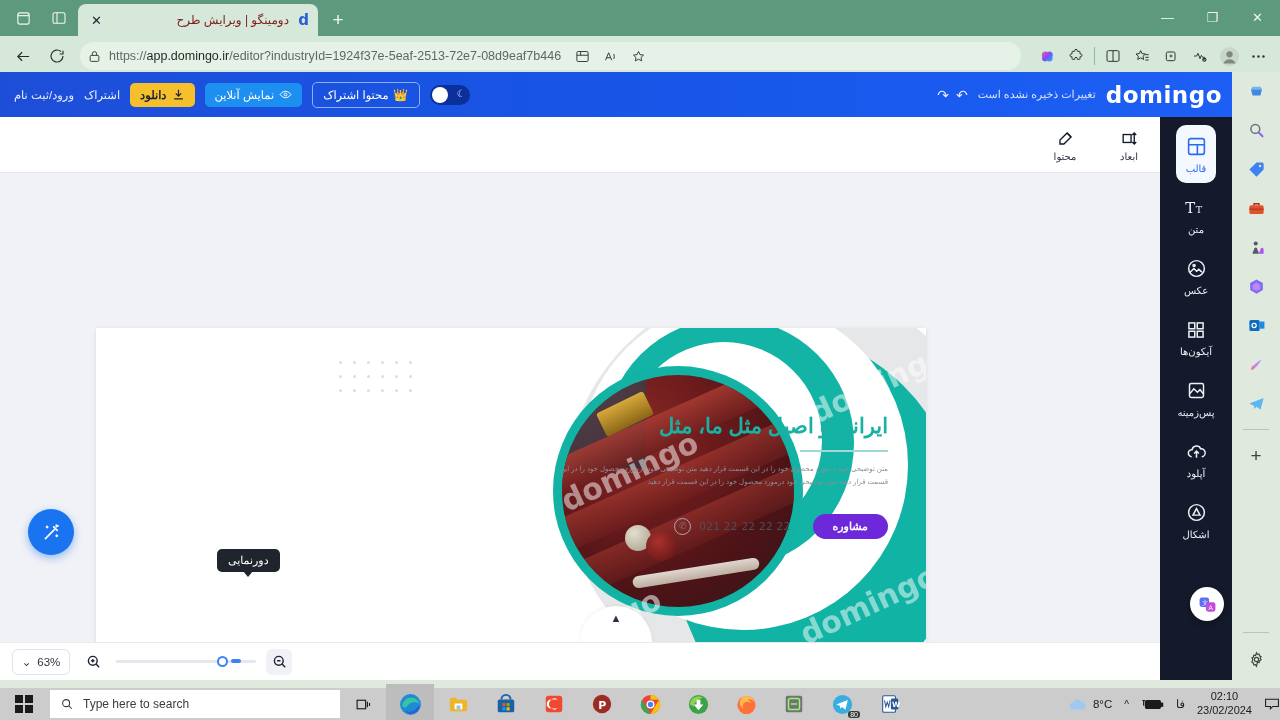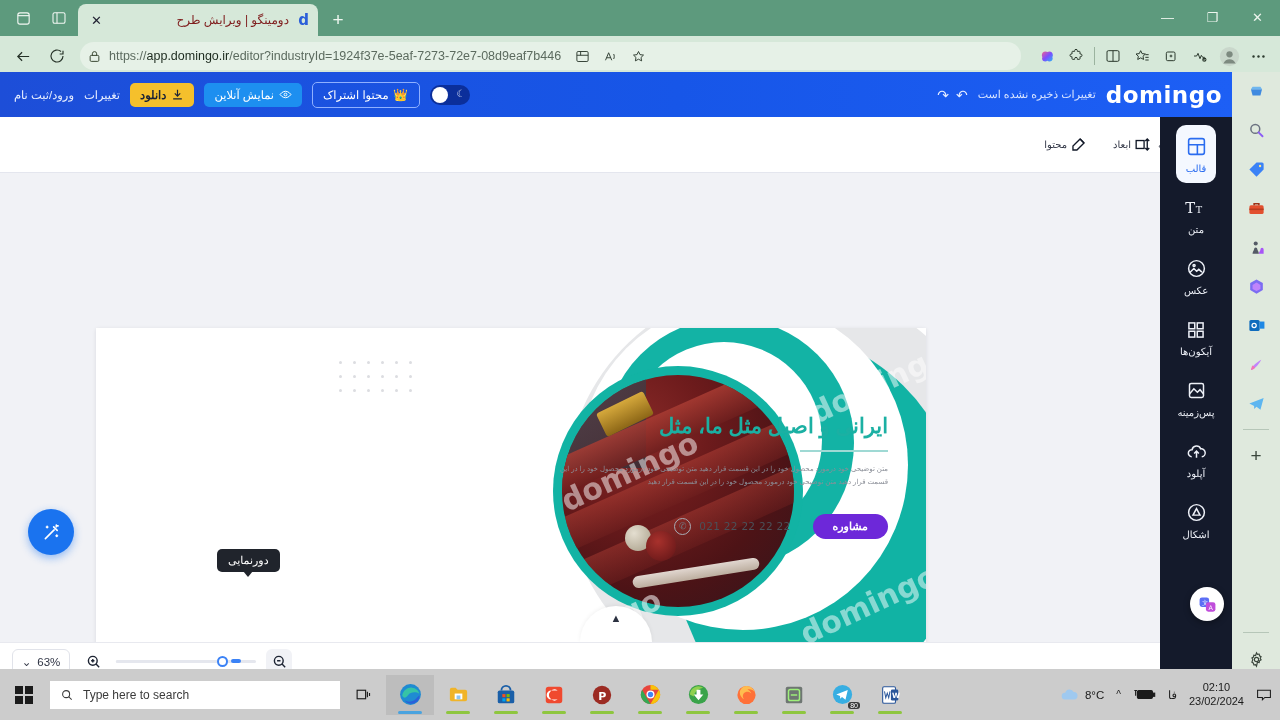--- a/index.html
+++ b/index.html
@@ -72,21 +72,21 @@
   .theme-toggle .moon { position: absolute; top: 3px; right: 4px; font-size: 10px; color: #e9eefc; }
   .btn { border-radius: 5px; font-size: 11.5px; display: flex; align-items: center; gap: 5px;
     padding: 5px 10px; white-space: nowrap; }
   .btn-outline { border: 1px solid #8fb0ff; color: #fff; }
   .btn-preview { background: #1d8ff0; color: #fff; }
   .btn-download { background: #f5c02c; color: #1a2236; font-weight: 700; }
   .link-plain { font-size: 11.5px; color: #eaf0ff; }
 
   .toolbar2 { height: 56px; background: #fff; display: flex; align-items: center; gap: 18px;
     padding: 0 16px; direction: rtl; border-bottom: 1px solid #e4e6ee; }
-  .t2 { display: flex; flex-direction: row; align-items: center; gap: 2px; width: 46px; }
+  .t2 { display: flex; flex-direction: column; align-items: center; gap: 2px; width: 46px; }
   .t2 .gl { height: 22px; display: flex; align-items: center; justify-content: center; color: #111827; }
   .t2 .lb { font-size: 10px; color: #303545; }
 
   .canvas-area { position: absolute; left: 0; right: 72px; top: 101px; bottom: 38px; background: #f1f2f6; }
   .artboard { position: absolute; left: 96px; top: 155px; width: 830px; height: 320px; background: #fff;
     overflow: hidden; box-shadow: 0 1px 4px rgba(16,24,40,.1); }
 
   
   .swirl-gray { position: absolute; right: -70px; top: -46px; width: 430px; height: 412px;
     border-radius: 50%; background: #e6e7e9; }
@@ -164,36 +164,36 @@
   .tool { width: 40px; height: 58px; border-radius: 10px; display: flex; flex-direction: column;
     align-items: center; justify-content: center; gap: 4px; color: #eef1f8; }
   .tool.active { background: #f4f8ff; color: #2a6cf0; }
   .tool .ti { height: 24px; display: flex; align-items: center; justify-content: center; }
   .tool .tl { font-size: 10px; }
   .float-ai { position: absolute; right: 8px; top: 470px; width: 34px; height: 34px; border-radius: 50%;
     background: #fff; display: flex; align-items: center; justify-content: center; font-size: 15px;
     box-shadow: 0 2px 6px rgba(0,0,0,.35); }
 
   
-  .taskbar { position: absolute; left: 0; right: 0; bottom: 0; height: 51px; background: #cccccc;
+  .taskbar { position: absolute; left: 0; right: 0; bottom: 0; height: 32px; background: #cccccc;
     display: flex; align-items: center; }
   .start { width: 48px; height: 40px; display: flex; align-items: center; justify-content: center; }
   .winlogo { display: grid; grid-template-columns: 8px 8px; grid-template-rows: 8px 8px; gap: 2px; }
   .winlogo i { background: #1b1b1b; display: block; }
   .tsearch { width: 290px; height: 28px; background: #fff; display: flex; align-items: center; gap: 9px;
     padding: 0 10px; margin-left: 2px; }
   .tsearch .ph { font-size: 12px; color: #3b3b3b; }
   .tview { width: 46px; height: 40px; display: flex; align-items: center; justify-content: center; font-size: 15px; }
   .tapps { display: flex; align-items: center; gap: 0px; }
   .tapp { width: 48px; height: 40px; display: flex; align-items: center; justify-content: center; position: relative; }
   .tapp.run:after { content: ""; position: absolute; bottom: 1px; left: 12px; width: 24px; height: 3px;
     background: #8ec63f; border-radius: 2px; }
   .tapp.active { background: #bdbdbd; }
   .tapp.active:after { background: #4aa3df; }
-  .tray { margin-left: auto; display: flex; align-items: center; gap: 12px; padding-right: 8px; font-size: 11.5px; color: #1b1b1b; }
+  .tray { margin-left: auto; display: flex; align-items: center; gap: 12px; font-size: 11.5px; color: #1b1b1b; }
   .tray .clock { text-align: center; line-height: 1.25; font-size: 11px; }
   .badge { position: absolute; right: 6px; bottom: 6px; background: #3a3a3a; color: #fff; font-size: 7px;
     border-radius: 3px; padding: 0 2px; }
   svg { display: block; }
 </style>
 </head>
 <body>
 
 <div id="app">
 
@@ -239,21 +239,21 @@
             <path d="M21 4v5h-5"></path>
           </svg>
       </div>
       <div class="omnibox">
         <span>
           <svg width="13" height="13" viewBox="0 0 24 24" fill="none" stroke="#36452f" stroke-width="1.8">
             <rect x="4" y="10" width="16" height="11" rx="2"></rect>
               <path d="M8 10V7a4 4 0 118 0v3"></path>
             </svg>
         </span>
-        <span class="url"><span>https://</span><b>app.domingo.ir</b><span>/editor?industryId=1924f37e-5eaf-7273-72e7-08d9eaf7b446</span></span>
+        <span class="url"><span>https://</span><b>app.domingo.ir</b><span>/editor?industryId=1924f37e-5eaf-2513-72e7-08d9eaf7b446</span></span>
         <span class="omni-right">
           <span class="oi">
             <svg width="15" height="15" viewBox="0 0 24 24" fill="none" stroke="currentColor" stroke-width="1.5">
               <rect x="3" y="4" width="18" height="16" rx="2"></rect>
                 <path d="M3 10h18M9 4v6"></path>
               </svg>
             </span>
           <span class="oi">
             <svg width="15" height="15" viewBox="0 0 24 24" fill="none" stroke="currentColor" stroke-width="1.5">
               <path d="M4 18L9 6l5 12M6 14h6"></path>
@@ -429,21 +429,21 @@
           <span>نمایش آنلاین</span>
         </div>
         <div class="btn btn-download">
           <span>
             <svg width="13" height="13" viewBox="0 0 24 24" fill="none" stroke="currentColor" stroke-width="2.2">
               <path d="M12 3v11M7 10l5 5 5-5M4 20h16"></path>
               </svg>
             </span>
           <span>دانلود</span>
         </div>
-        <div class="link-plain">تغییرات</div>
+        <div class="link-plain">اشتراک</div>
         <div class="link-plain">ورود/ثبت نام</div>
       </div>
     </div>
 
     <div class="toolbar2">
       <div class="t2">
         <span class="gl">
           <svg width="19" height="19" viewBox="0 0 24 24" fill="none" stroke="#b9bdc7" stroke-width="1.5">
               <circle cx="12" cy="12" r="8.5"></circle>
             </svg>

